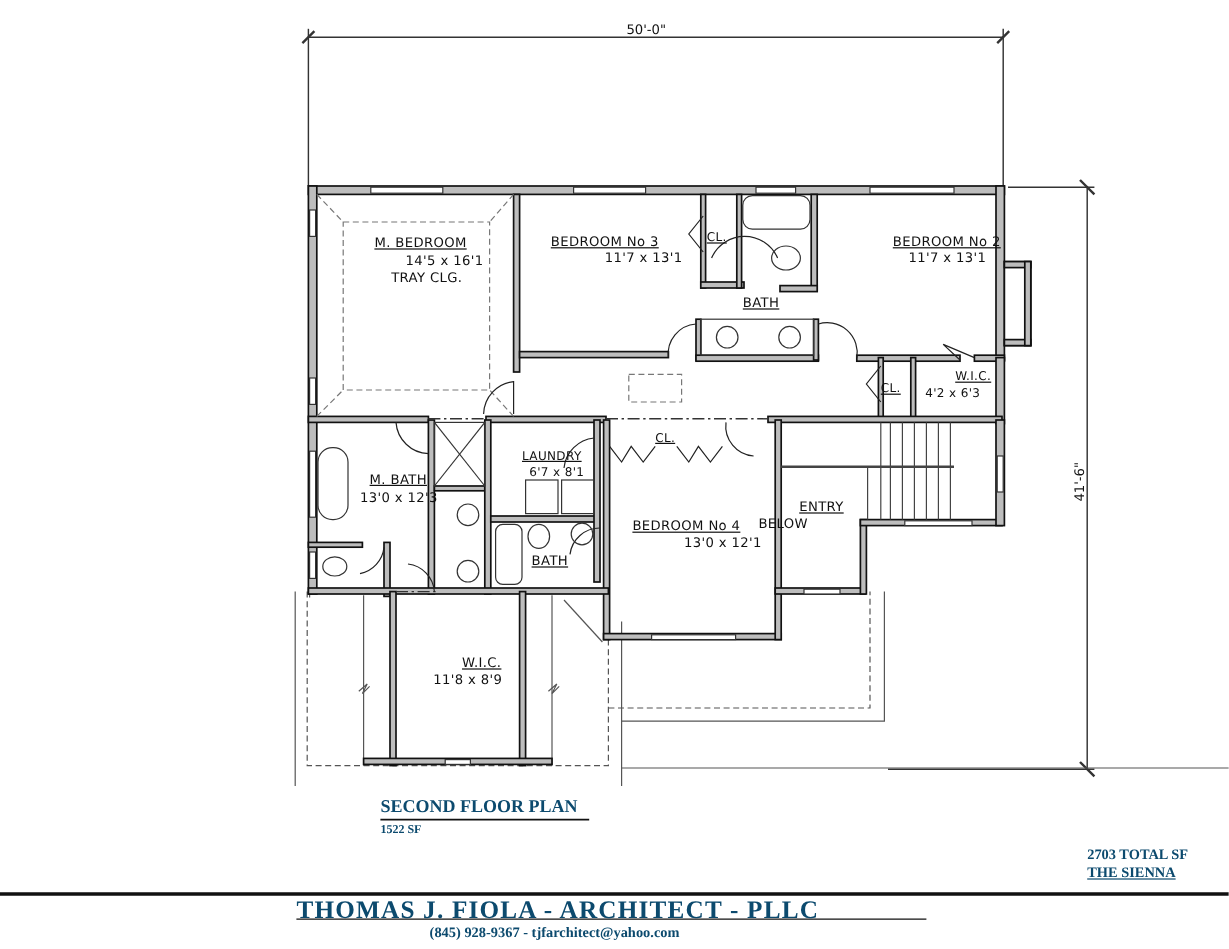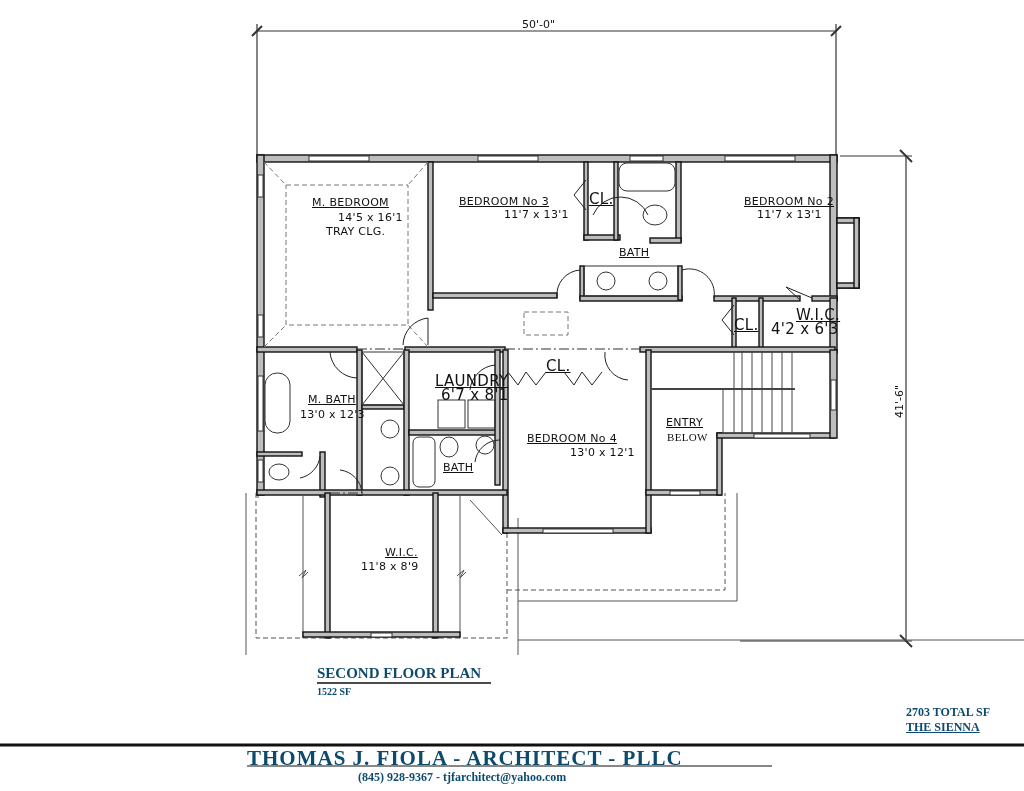--- a/index.html
+++ b/index.html
@@ -1,20 +1,20 @@
 <!DOCTYPE html>
 <html><head>
 <meta charset="utf-8">
 <style>
   html,body{margin:0;padding:0;background:#fff;}
   body{width:1024px;height:791px;position:relative;overflow:hidden;font-family:"DejaVu Sans",sans-serif;color:#111;}
   #plan{position:absolute;left:0;top:0;width:1024px;height:791px;}
   .lbl{position:absolute;font-family:"DejaVu Sans",sans-serif;font-size:11px;letter-spacing:0.3px;color:#111;white-space:nowrap;line-height:14px;}
   .lbl.u{text-decoration:underline;}
-  .lbl.sm{font-size:15px;}
+  .lbl.sm{font-size:10px;}
   .dim{position:absolute;font-family:"DejaVu Sans",sans-serif;font-size:11px;color:#111;}
   .title{position:absolute;font-family:"Liberation Serif",serif;font-weight:bold;color:#0c4a6e;white-space:nowrap;}
   .rot{transform:rotate(-90deg);transform-origin:left top;}
 </style>
 </head>
 <body>
 
 <svg id="plan" viewBox="0 0 1024 791" xmlns="http://www.w3.org/2000/svg">
 
   <g stroke="#333" stroke-width="1.2" fill="none">
@@ -226,21 +226,21 @@
 <div class="lbl u sm" style="left:435px;top:374px;text-align:center;">LAUNDRY</div>
 <div class="lbl sm" style="left:441px;top:388px;">6'7 x 8'1</div>
 
 <div class="lbl u" style="left:443px;top:461px;">BATH</div>
 
 <div class="lbl u sm" style="left:546px;top:359px;">CL.</div>
 <div class="lbl u" style="left:527px;top:432px;">BEDROOM No 4</div>
 <div class="lbl" style="left:570px;top:446px;">13'0 x 12'1</div>
 
 <div class="lbl u" style="left:666px;top:416px;">ENTRY</div>
-<div class="lbl" style="left:667px;top:430px;font-family:Liberation Serif, serif;">BELOW</div>
+<div class="lbl" style="left:632px;top:430px;">BELOW</div>
 
 <div class="lbl u" style="left:385px;top:546px;">W.I.C.</div>
 <div class="lbl" style="left:361px;top:560px;">11'8 x 8'9</div>
 
 <div class="title" style="left:317px;top:665px;font-size:15px;">SECOND FLOOR PLAN</div>
 <div class="title" style="left:317px;top:686px;font-size:10px;">1522 SF</div>
 
 <div class="title" style="left:906px;top:705px;font-size:12px;">2703 TOTAL SF</div>
 <div class="title" style="left:906px;top:720px;font-size:12px;text-decoration:underline;">THE SIENNA</div>
 

